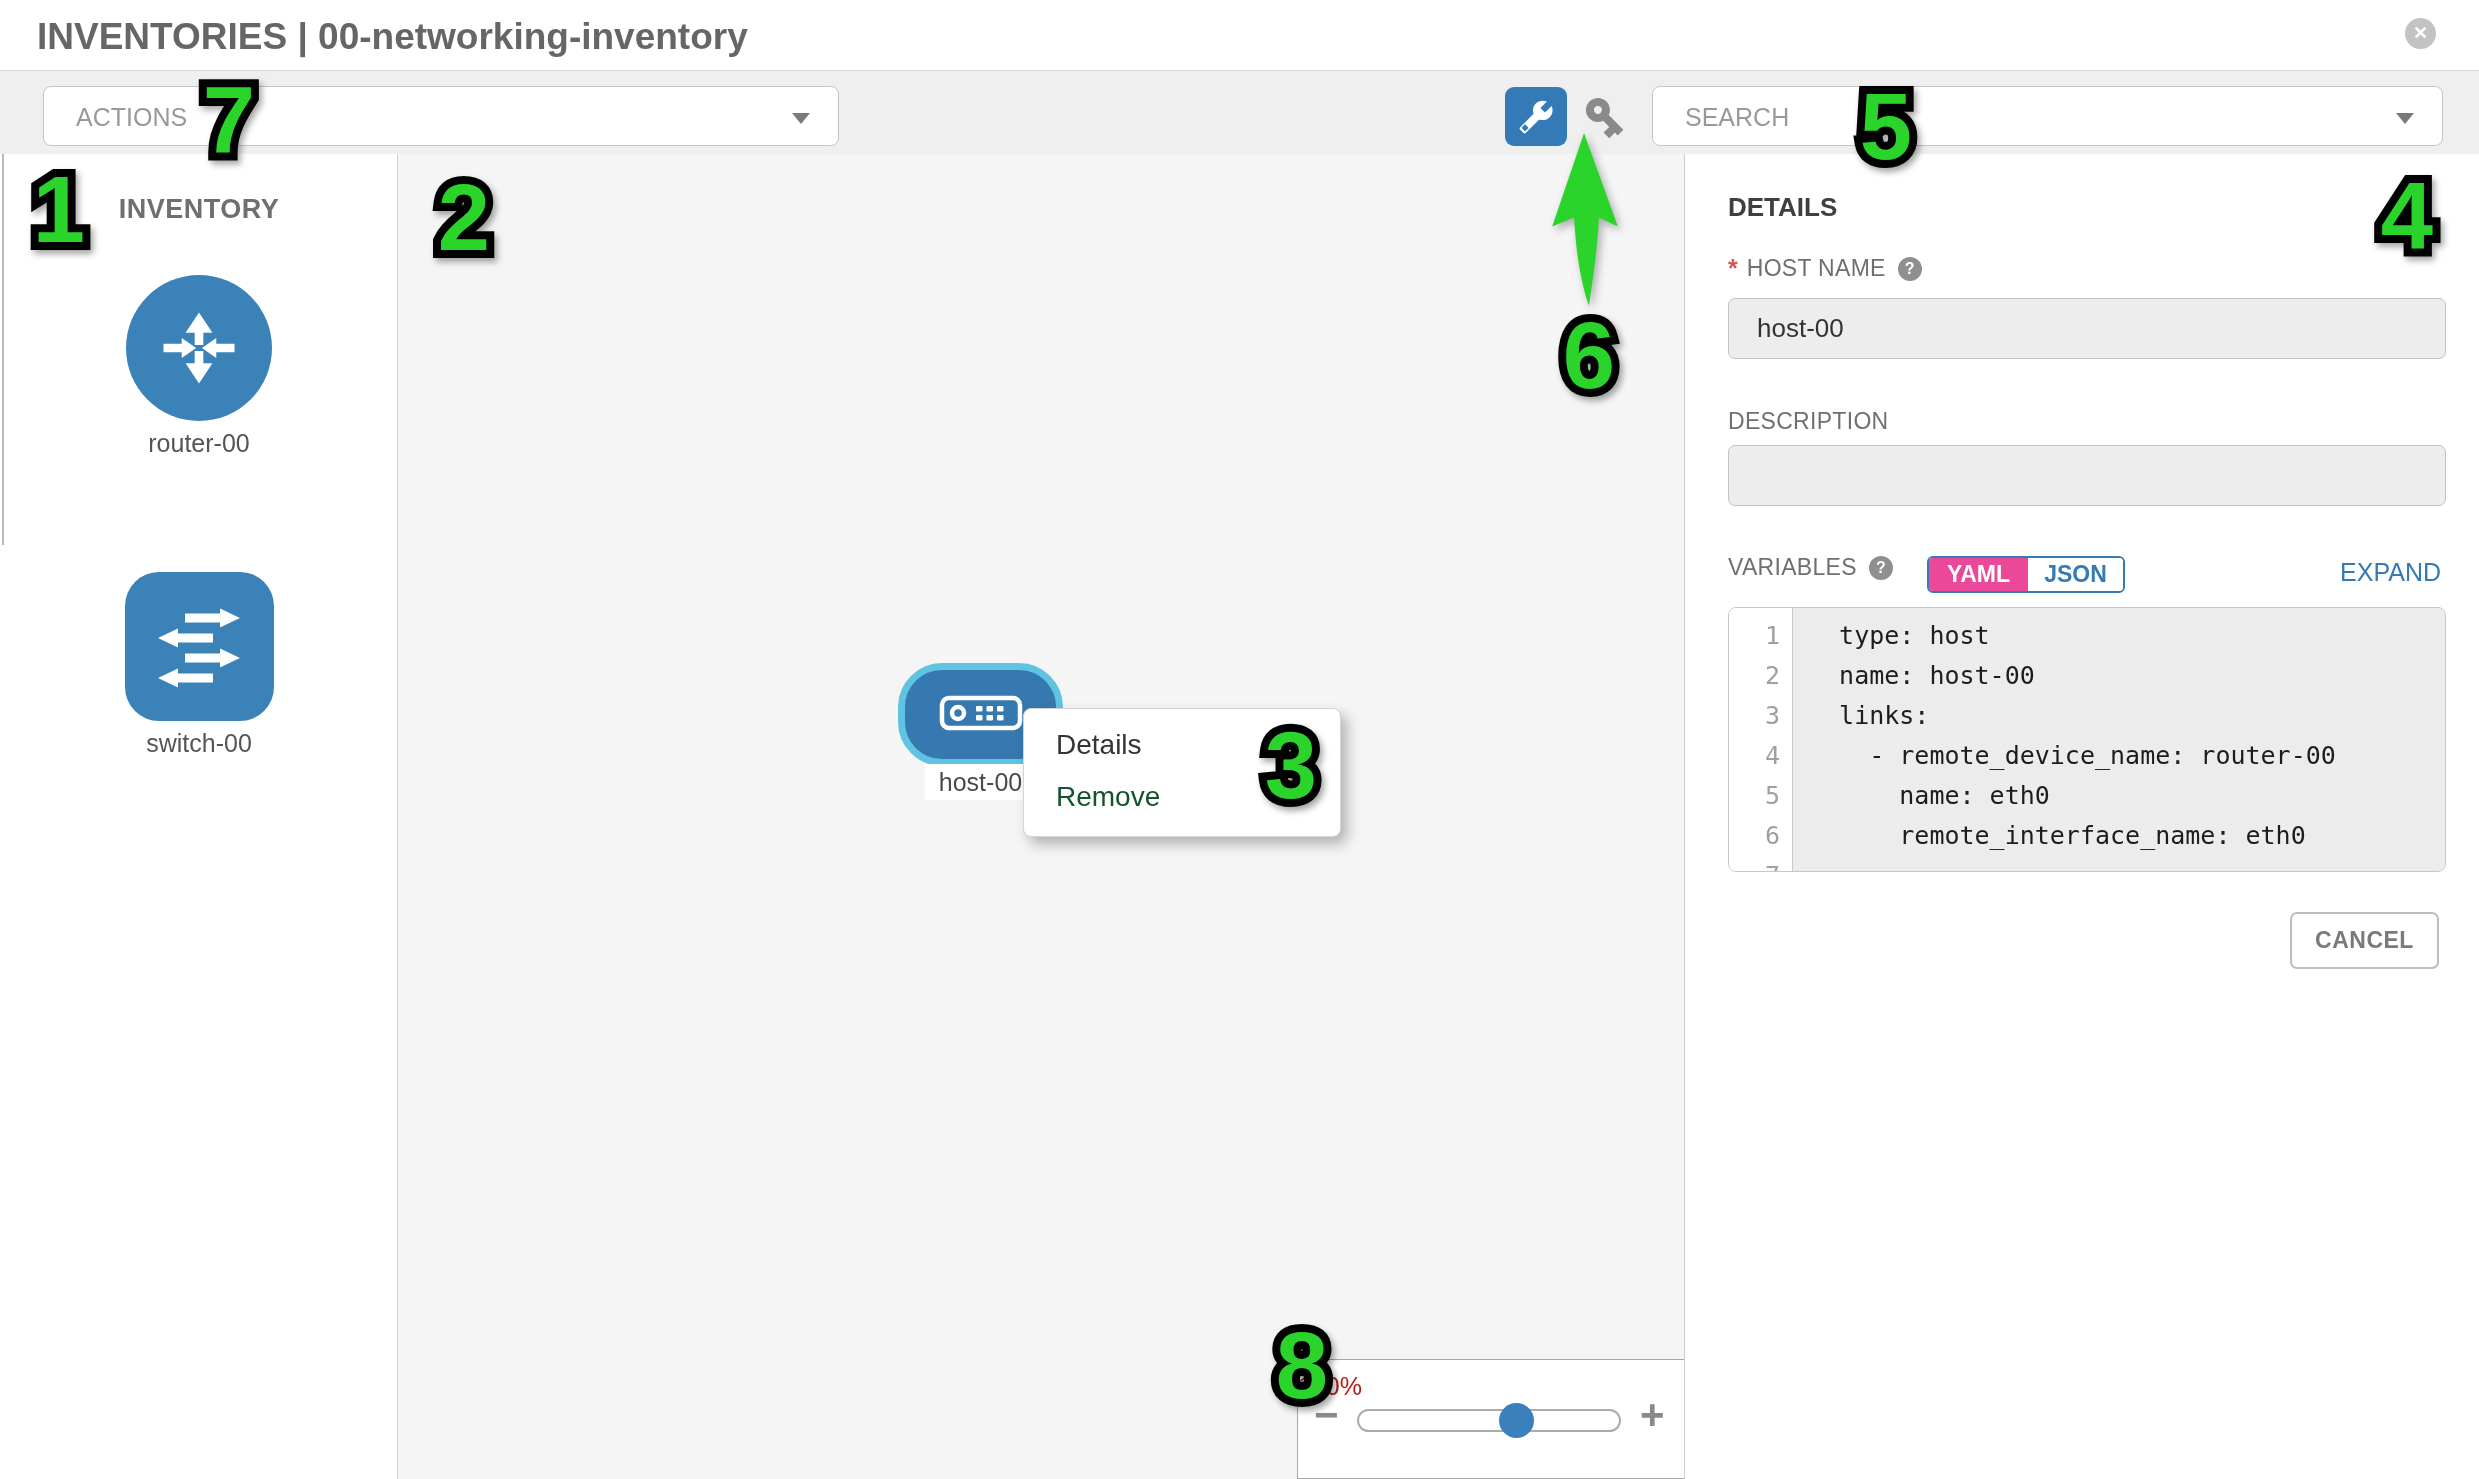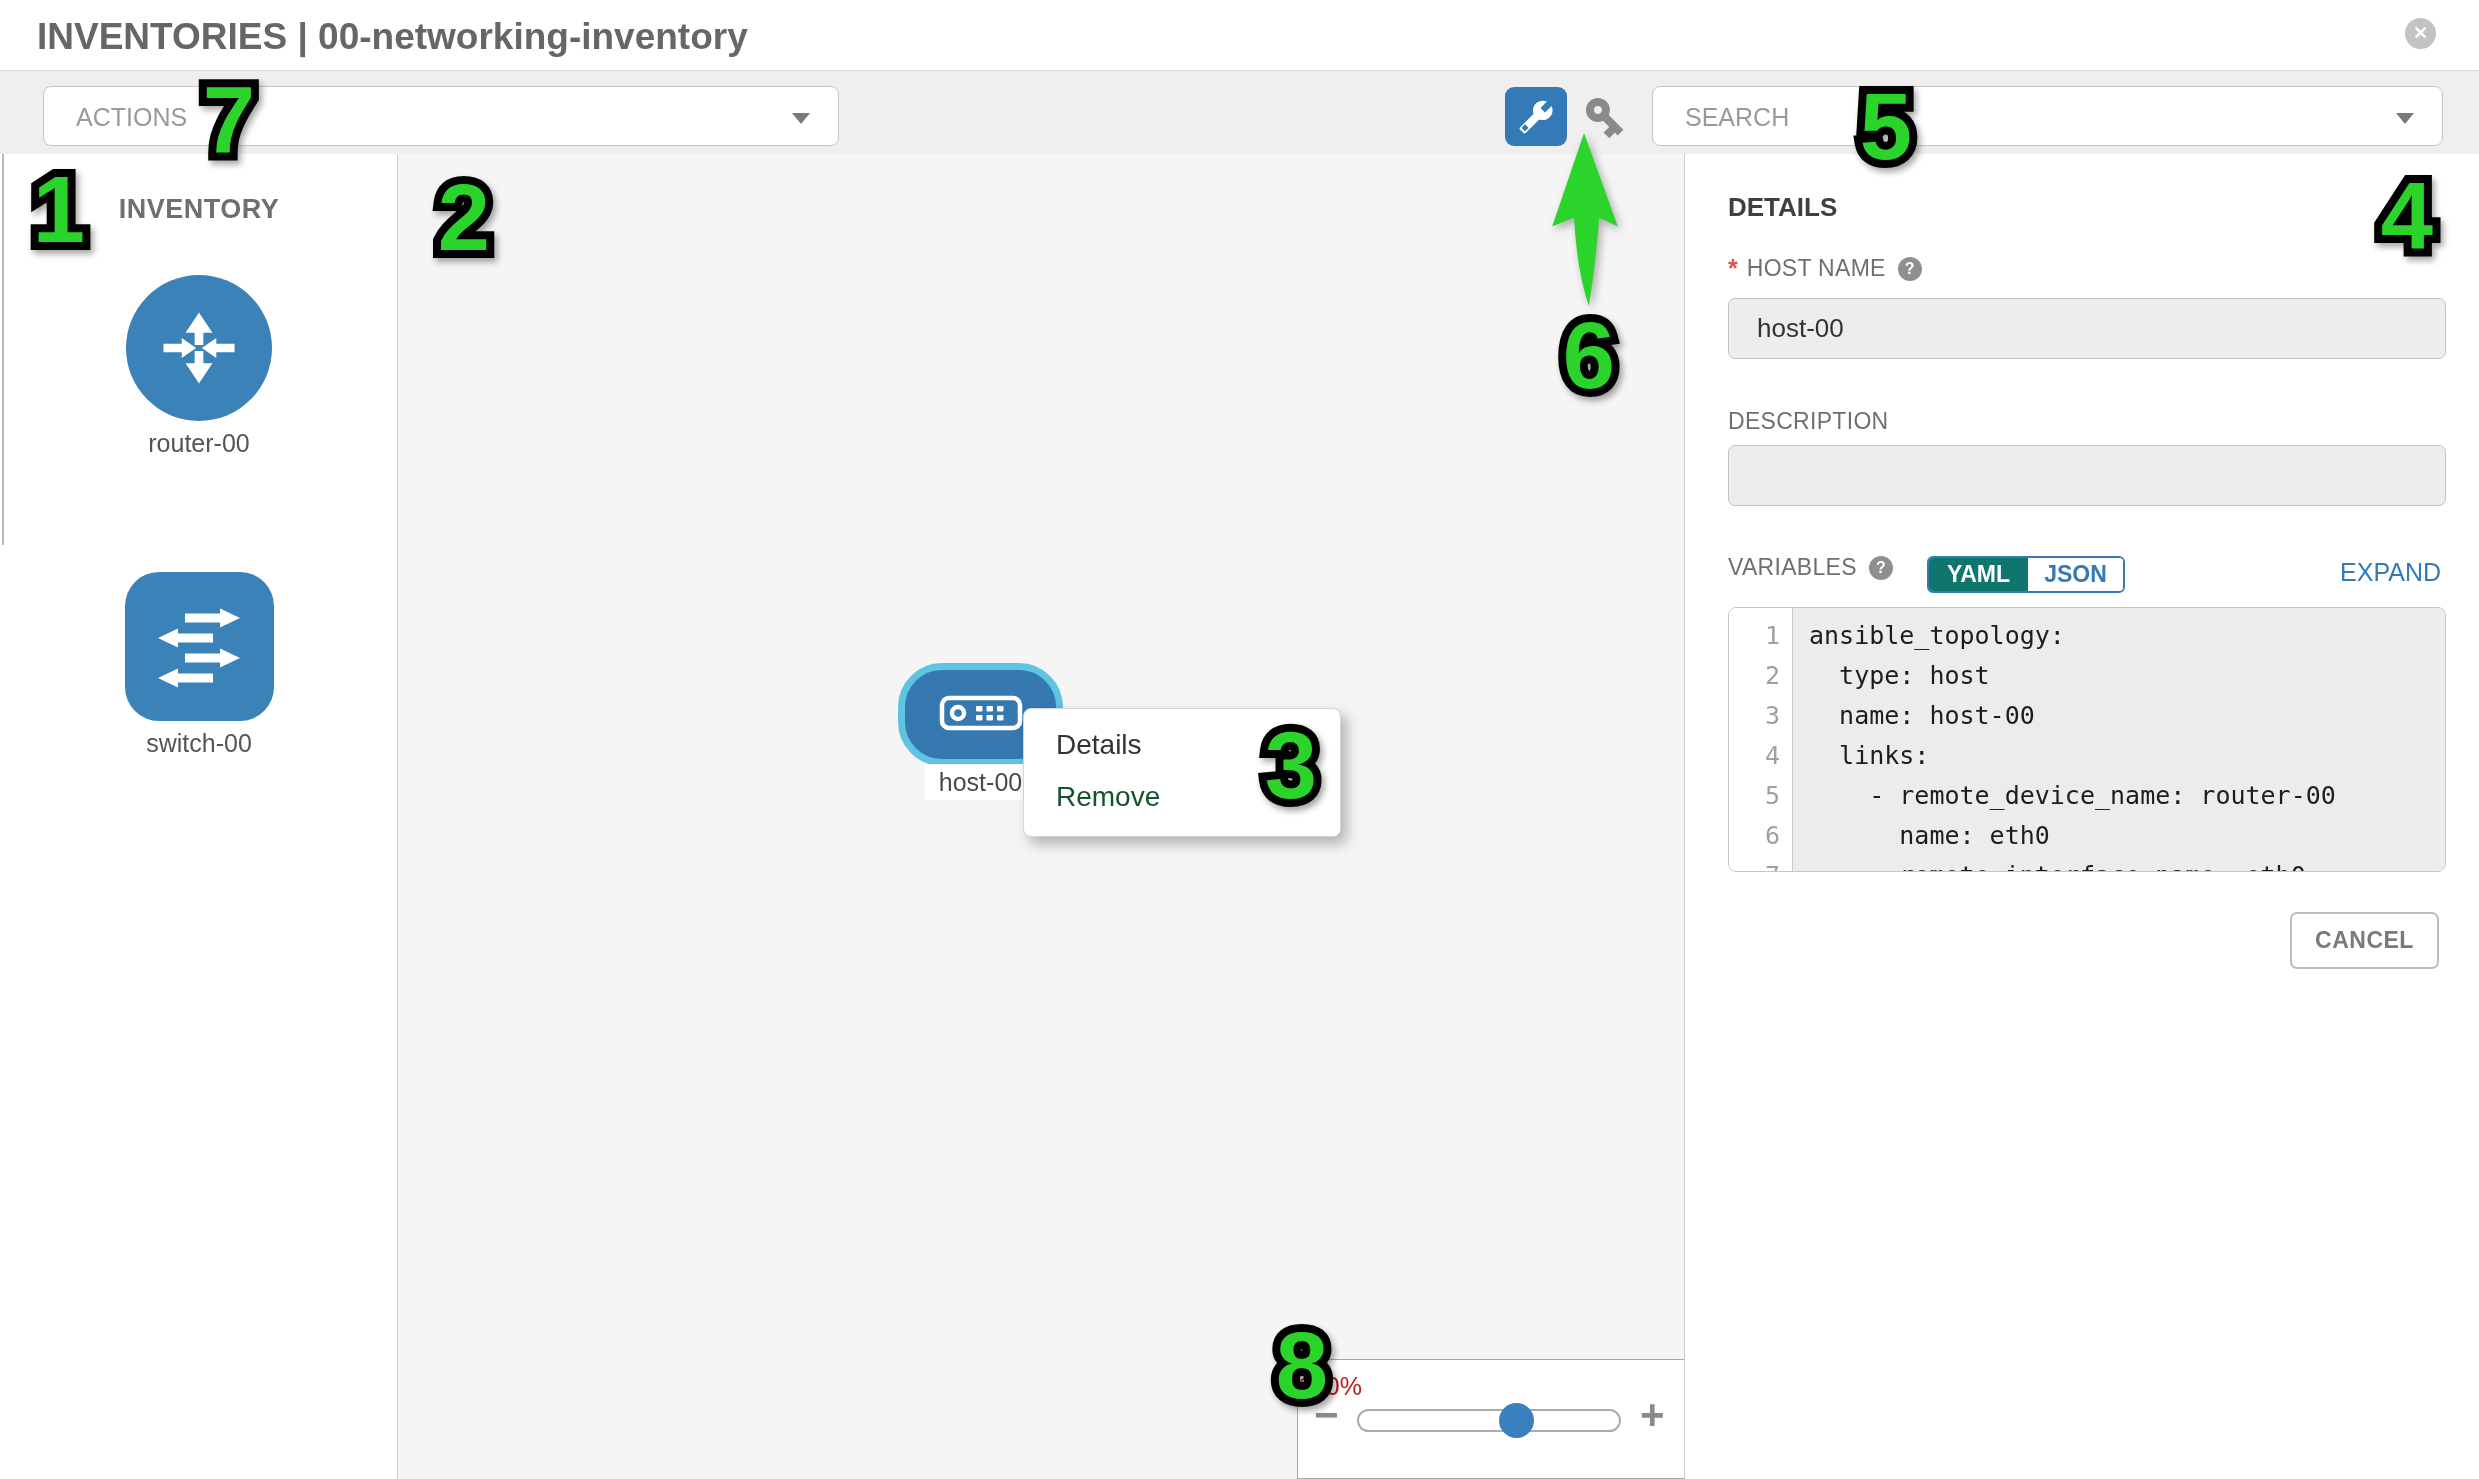--- a/index.html
+++ b/index.html
@@ -86,21 +86,21 @@
   .tb-input { position:absolute; left:43px; width:718px; height:61px; background:#ededed;
               border:1px solid #c3c3c3; border-radius:7px; font-size:26px; color:#333;
               padding-left:28px; font-family:"Liberation Sans", sans-serif; }
   #hostname-input { top:144px; }
   #desc-label { position:absolute; left:43px; top:254px; }
   #desc-input { top:291px; }
   #vars-row { position:absolute; left:43px; top:400px; display:flex; align-items:center; }
   #toggle-group { position:absolute; left:242px; top:402px; height:37px; display:flex;
                   border:2px solid #337ab7; border-radius:6px; overflow:hidden; background:#fff; }
   .tg { height:33px; line-height:33px; font-size:23px; font-weight:bold; text-align:center; cursor:pointer; }
-  #tg-yaml { width:99px; background:#0f766e; color:#fff; }
+  #tg-yaml { width:99px; background:#ec4899; color:#fff; }
   #tg-json { width:95px; background:#fff; color:#337ab7; }
   #expand-link { position:absolute; right:39px; top:404px; font-size:25px; color:#337ab7; cursor:pointer; }
 
   #editor { position:absolute; left:43px; top:453px; width:718px; height:265px;
             border:1px solid #c6c6c6; border-radius:8px; overflow:hidden; display:flex;
             font-family:"DejaVu Sans Mono", monospace; font-size:25px; line-height:40px; }
   #gutter { width:64px; background:#fff; text-align:right; padding:8px 12px 0 0;
             color:#a0a0a0; border-right:1px solid #c9c9c9; }
   #code { flex:1; background:#ececec; padding:8px 0 0 16px; color:#1c1c1c; }
   #code div { white-space:pre; }
@@ -255,21 +255,20 @@
     <div id="gutter">
       <div>1</div>
       <div>2</div>
       <div>3</div>
       <div>4</div>
       <div>5</div>
       <div>6</div>
       <div>7</div>
     </div>
     <div id="code">
-      <div>ansible_topology:</div>
       <div>  type: host</div>
       <div>  name: host-00</div>
       <div>  links:</div>
       <div>    - remote_device_name: router-00</div>
       <div>      name: eth0</div>
       <div>      remote_interface_name: eth0</div>
     </div>
   </div>
 
   <div id="cancel-btn">CANCEL</div>

